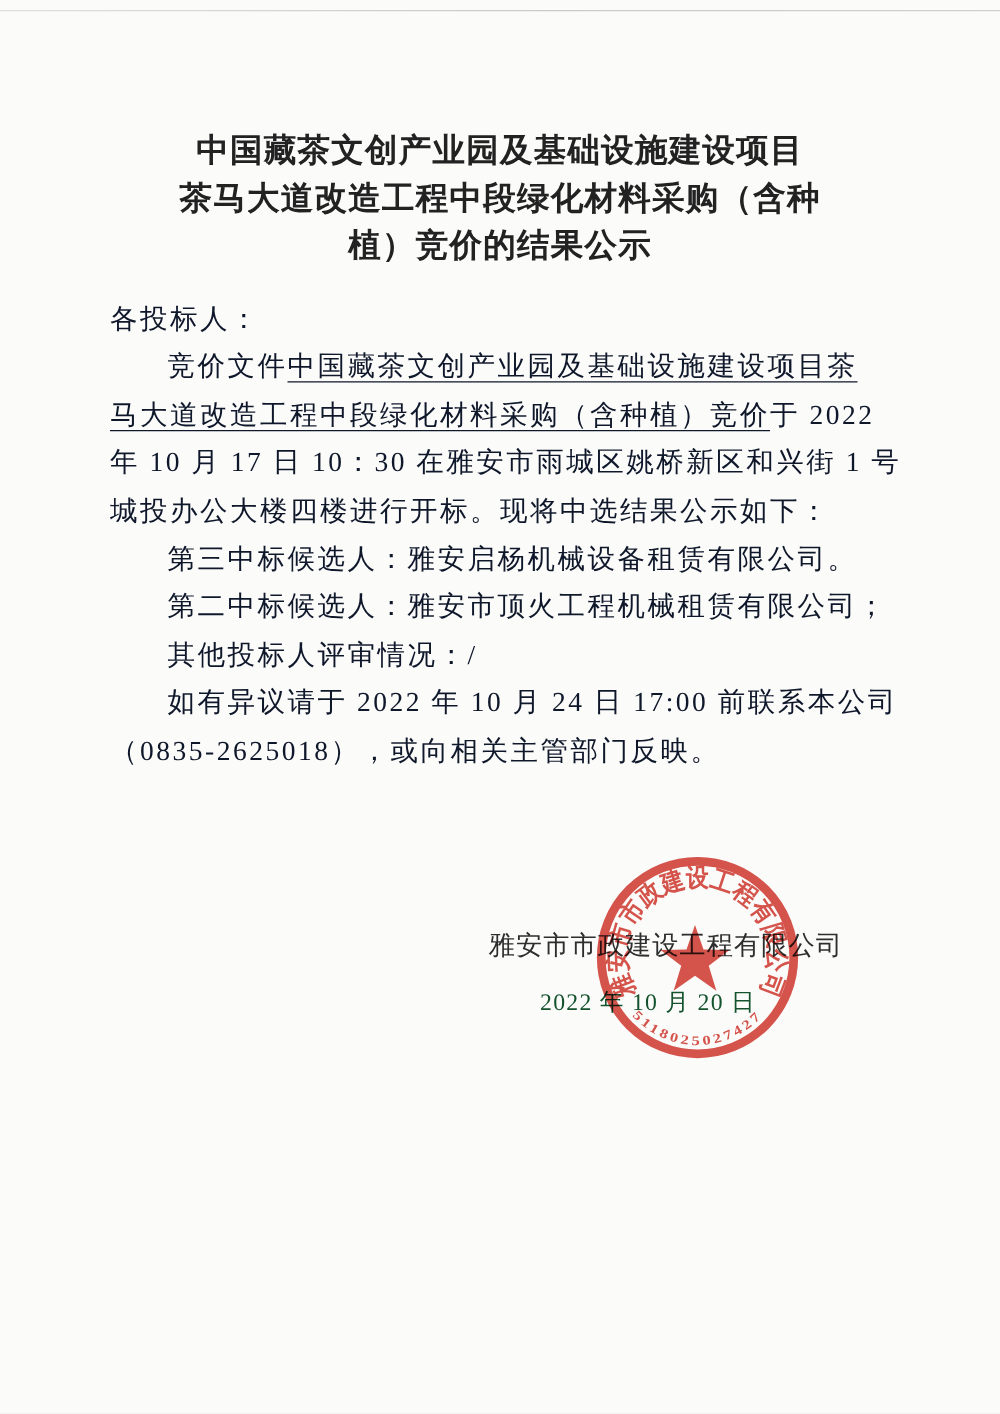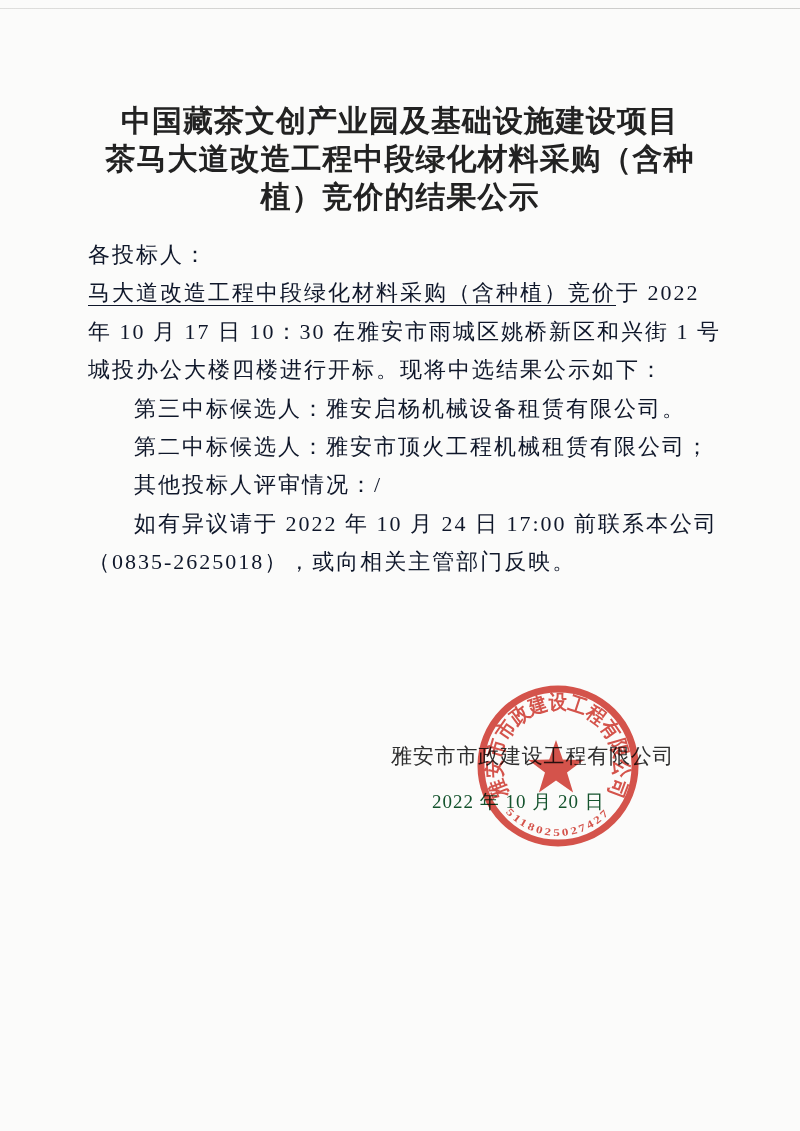--- a/index.html
+++ b/index.html
@@ -18,21 +18,21 @@
     position: absolute;
     top: 8px; left: 0;
     width: 100%; height: 1px;
     background: linear-gradient(to right, #d8d8d6, #bdbdbb 55%, #c6c6c4);
     opacity: .8;
   }
   .doc-title {
     position: absolute;
     top: 102px; left: 40px; right: 40px;
     text-align: center;
-    font-size: 30px;
+    font-size: 26px;
     font-weight: 700;
     line-height: 38px;
     letter-spacing: 1px;
     color: #222;
   }
   .doc-title .tline { display: block; }
   .doc-body {
     position: absolute;
     top: 236px; left: 88px;
     width: 630px;
@@ -84,20 +84,21 @@
 
   <h1 class="doc-title">
     <span class="tline">中国藏茶文创产业园及基础设施建设项目</span>
     <span class="tline">茶马大道改造工程中段绿化材料采购（含种</span>
     <span class="tline">植）竞价的结果公示</span>
   </h1>
 
   <div class="doc-body">
     <span class="line"><span>各投标人：</span></span>
 
+    <span class="line indent"><span>竞价文件</span><span class="u">中国藏茶文创产业园及基础设施建设项目茶</span></span>
 
     <span class="line"><span class="u">马大道改造工程中段绿化材料采购（含种植）竞价</span><span>于 2022</span></span>
 
     <span class="line"><span>年 10 月 17 日 10：30 在雅安市雨城区姚桥新区和兴街 1 号</span></span>
 
     <span class="line"><span>城投办公大楼四楼进行开标。现将中选结果公示如下：</span></span>
 
 
     <span class="line indent"><span>第三中标候选人：雅安启杨机械设备租赁有限公司。</span></span>
 

